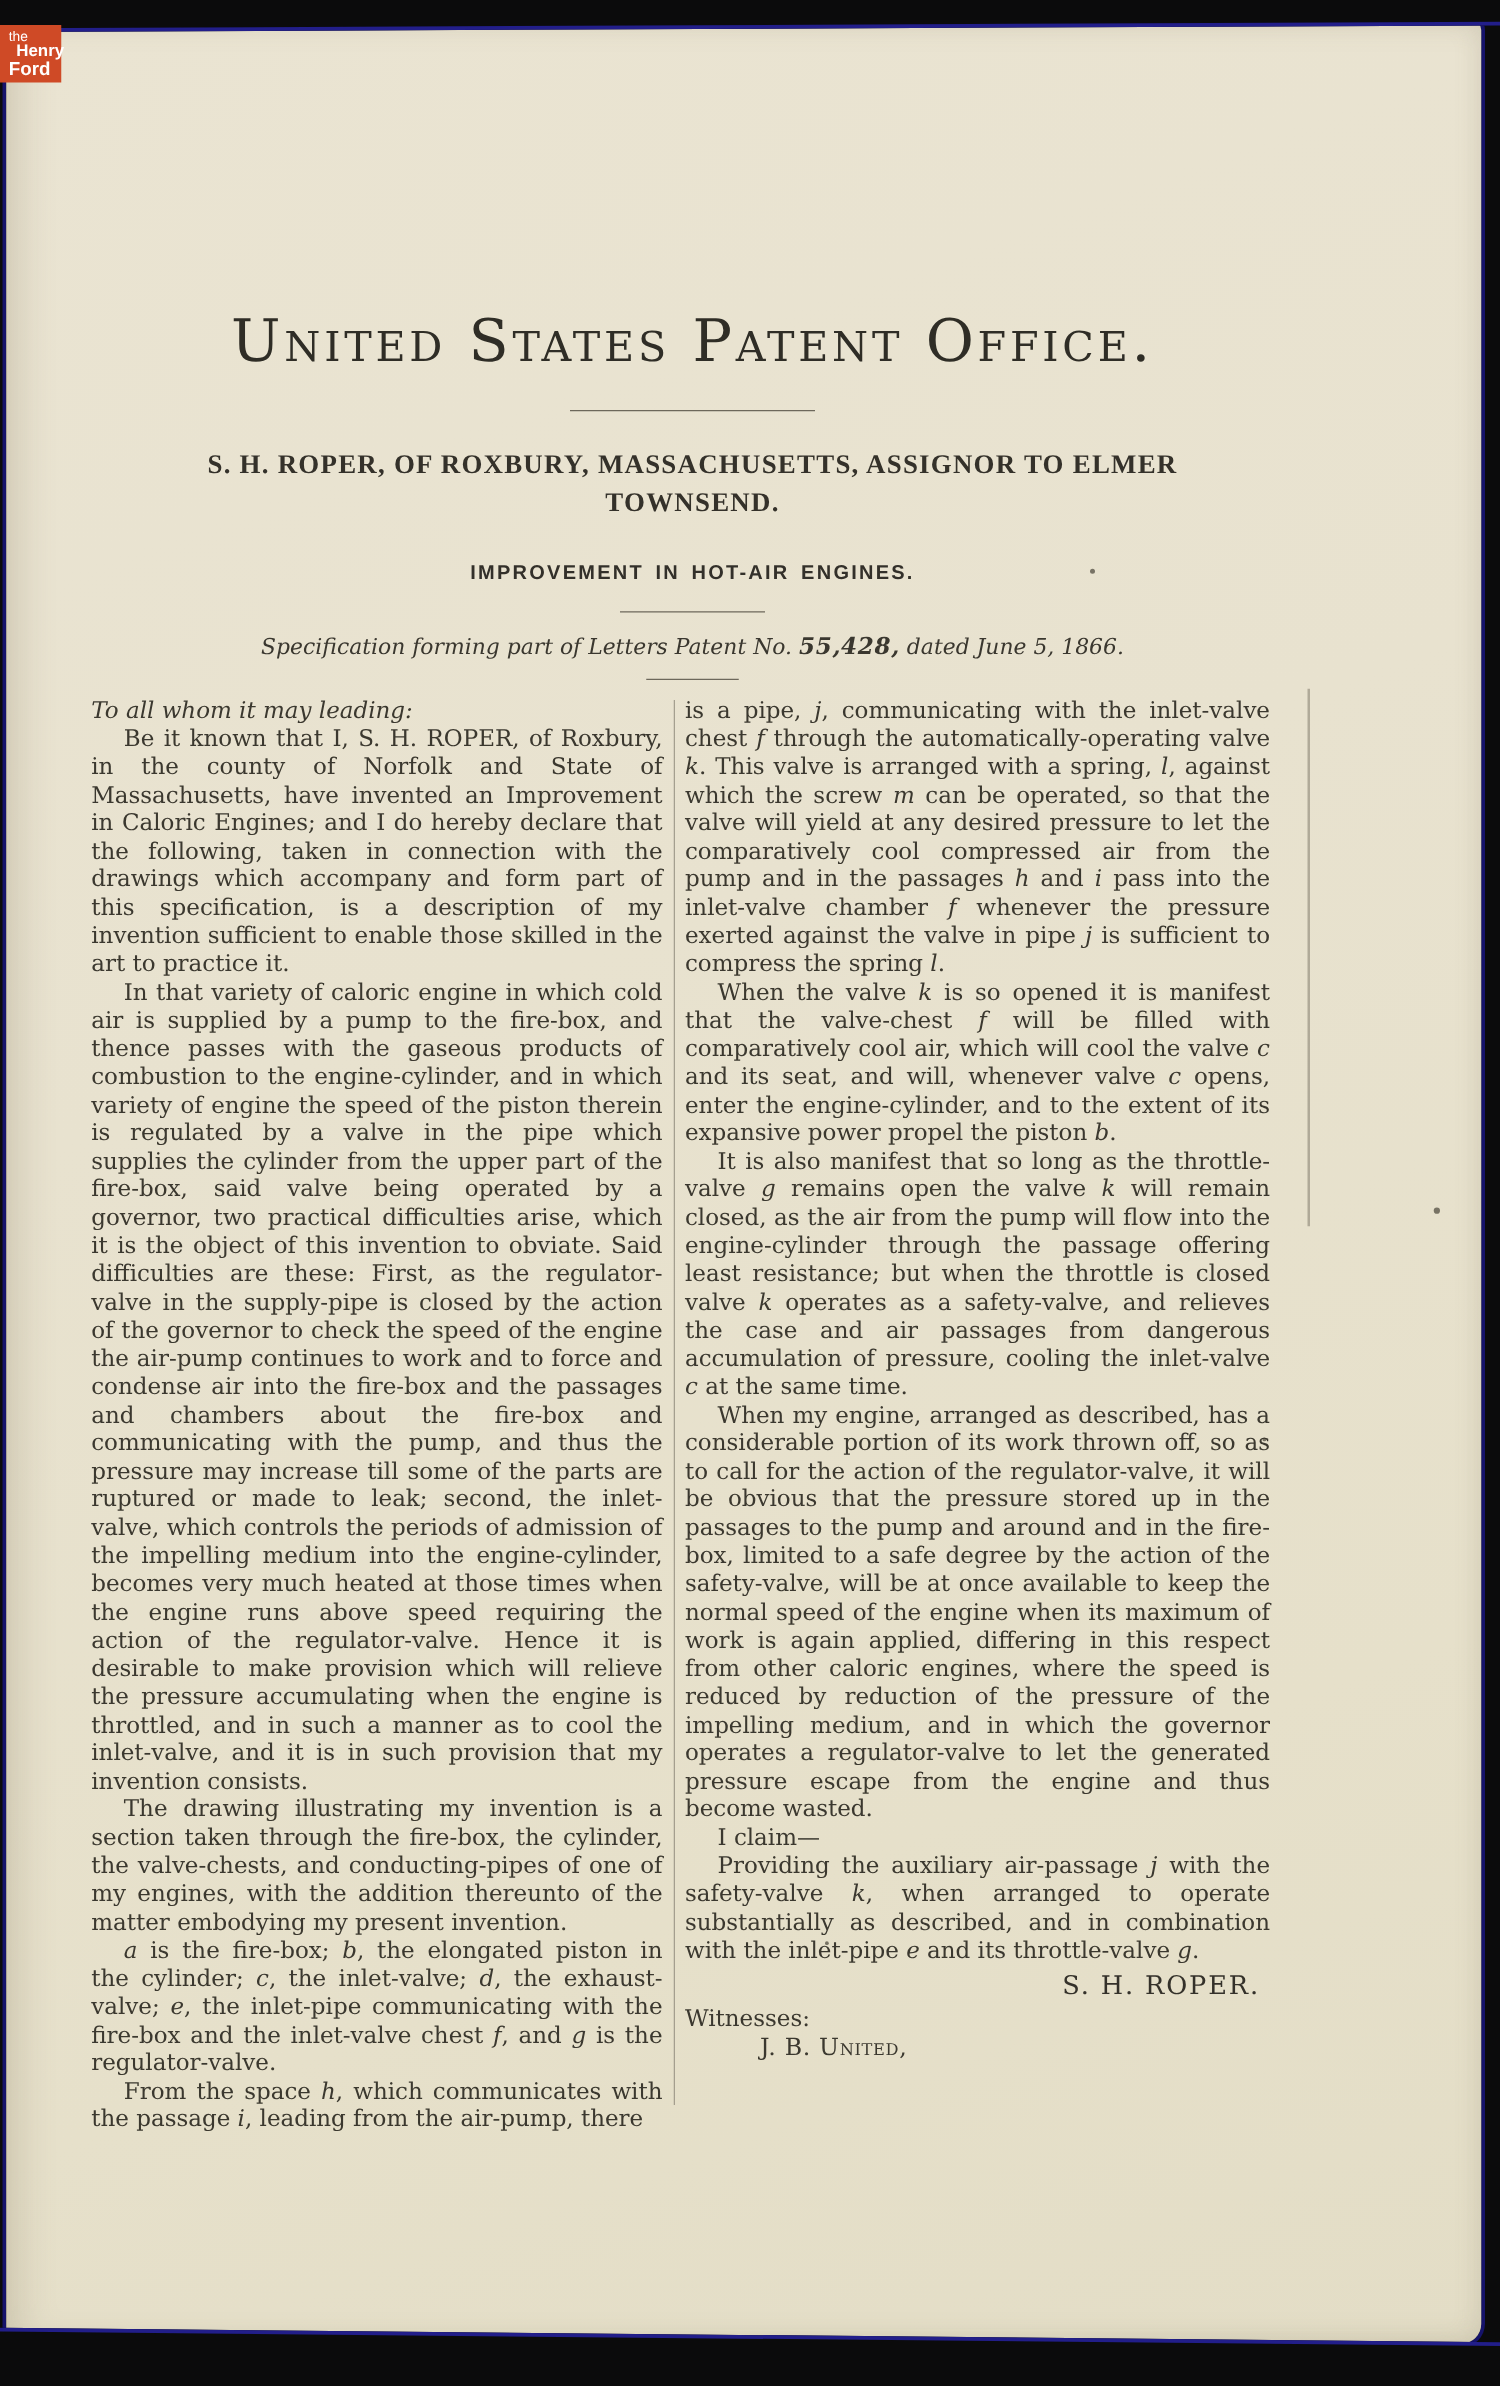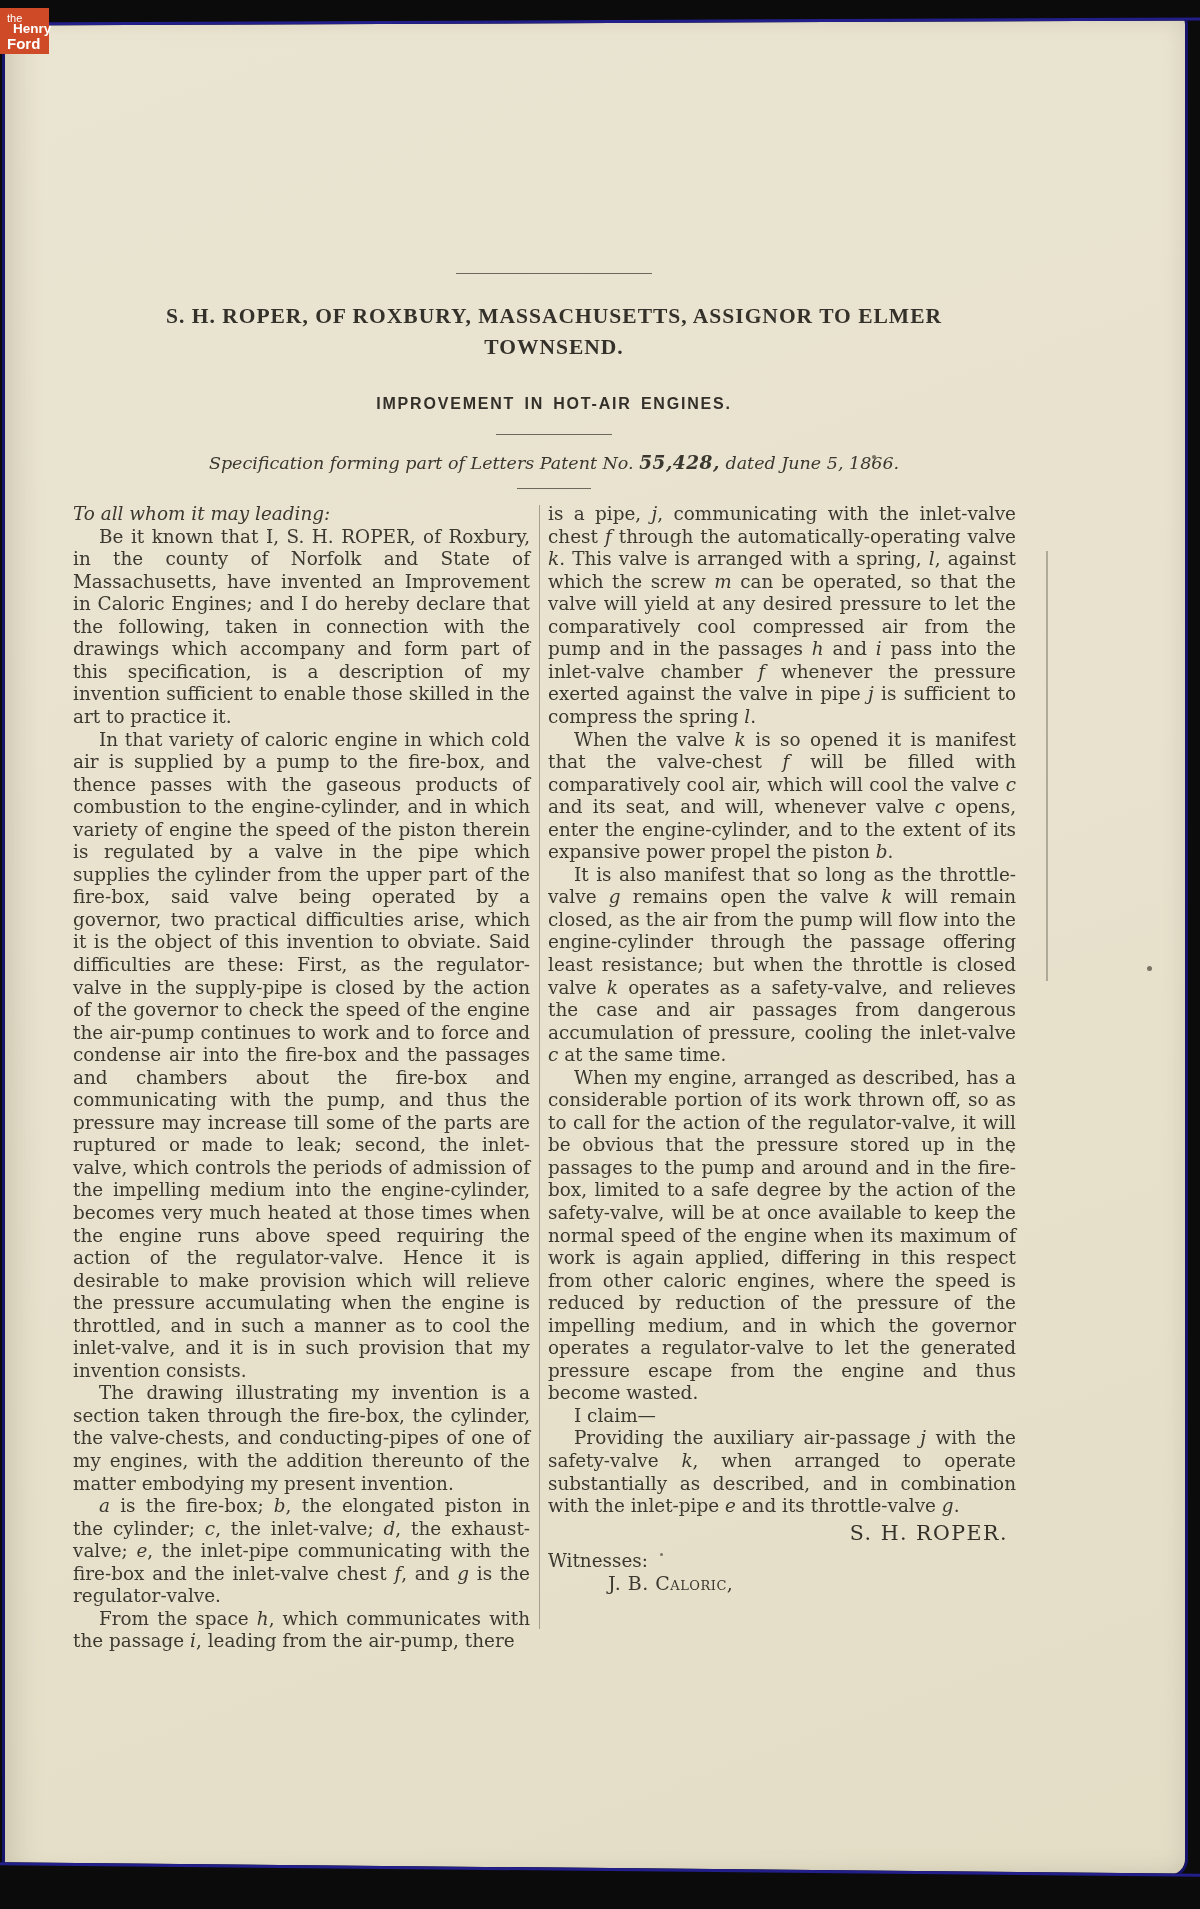--- a/index.html
+++ b/index.html
@@ -27,21 +27,21 @@
     z-index:4;
   }
   .band-bottom{
     position:absolute; left:-25px; right:-25px; bottom:-20px; height:58px;
     background:#0b0b0c; transform:rotate(0.55deg);
     border-top:3px solid #221e8a;
     z-index:4;
   }
   
   .logo{
-    position:absolute; left:0; top:8px; width:49px; height:46px;
+    position:absolute; left:0; top:20px; width:49px; height:46px;
     background:#cf4a26;
     z-index:10;
     color:#fff;
     font-family:"Liberation Sans", sans-serif;
     line-height:1;
   }
   .logo .l-the{position:absolute;left:7px;top:5px;font-size:11px;font-weight:400;}
   .logo .l-henry{position:absolute;left:13px;top:14px;font-size:13.5px;font-weight:700;}
   .logo .l-ford{position:absolute;left:7px;top:28px;font-size:15px;font-weight:700;}
   
@@ -113,20 +113,21 @@
   .speck{ position:absolute; background:rgba(60,55,45,.65); border-radius:50%; z-index:2; }
 </style>
 </head>
 <body>
 
 <div class="page">
 
   <div class="print">
 
     <div class="masthead">
+      <div class="office-title">United States Patent Office.</div>
       <hr class="rule rule-1">
       <div class="assignor">S. H. ROPER, OF ROXBURY, MASSACHUSETTS, ASSIGNOR TO ELMER TOWNSEND.</div>
       <div class="invention-title">IMPROVEMENT IN HOT-AIR ENGINES.</div>
       <hr class="rule rule-2">
       <div class="spec-line"><span>Specification forming part of Letters Patent No. </span><b>55,428,</b><span> dated June 5, 1866.</span></div>
       <hr class="rule rule-3">
     </div>
 
     <div class="columns">
       <div class="col col-left">
@@ -142,21 +143,21 @@
         <div>
             <p class="para noindent">is a pipe, <i>j</i>, communicating with the inlet-valve chest <i>f</i> through the automatically-operating valve <i>k</i>.  This valve is arranged with a spring, <i>l</i>, against which the screw <i>m</i> can be operated, so that the valve will yield at any desired pressure to let the comparatively cool compressed air from the pump and in the passages <i>h</i> and <i>i</i> pass into the inlet-valve chamber <i>f</i> whenever the pressure exerted against the valve in pipe <i>j</i> is sufficient to compress the spring <i>l</i>.</p>
             <p class="para">When the valve <i>k</i> is so opened it is manifest that the valve-chest <i>f</i> will be filled with comparatively cool air, which will cool the valve <i>c</i> and its seat, and will, whenever valve <i>c</i> opens, enter the engine-cylinder, and to the extent of its expansive power propel the piston <i>b</i>.</p>
             <p class="para">It is also manifest that so long as the throttle-valve <i>g</i> remains open the valve <i>k</i> will remain closed, as the air from the pump will flow into the engine-cylinder through the passage offering least resistance; but when the throttle is closed valve <i>k</i> operates as a safety-valve, and relieves the case and air passages from dangerous accumulation of pressure, cooling the inlet-valve <i>c</i> at the same time.</p>
             <p class="para">When my engine, arranged as described, has a considerable portion of its work thrown off, so as to call for the action of the regulator-valve, it will be obvious that the pressure stored up in the passages to the pump and around and in the fire-box, limited to a safe degree by the action of the safety-valve, will be at once available to keep the normal speed of the engine when its maximum of work is again applied, differing in this respect from other caloric engines, where the speed is reduced by reduction of the pressure of the impelling medium, and in which the governor operates a regulator-valve to let the generated pressure escape from the engine and thus become wasted.</p>
             <p class="para">I claim—</p>
             <p class="para">Providing the auxiliary air-passage <i>j</i> with the safety-valve <i>k</i>, when arranged to operate substantially as described, and in combination with the inlet-pipe <i>e</i> and its throttle-valve <i>g</i>.</p>
           </div>
         <div class="signature">S. H. ROPER.</div>
         <div class="witnesses-label">Witnesses:</div>
-        <div class="witness">J. B. Caloric,</div>
+        <div class="witness">J. B. United,</div>
       </div>
     </div>
 
   </div>
 </div>
 
 <div class="right-margin-rule"></div>
 
 <div class="speck" style="left:872px;top:455px;width:4px;height:4px;"></div>
 <div class="speck" style="left:1147px;top:966px;width:5px;height:5px;"></div>

